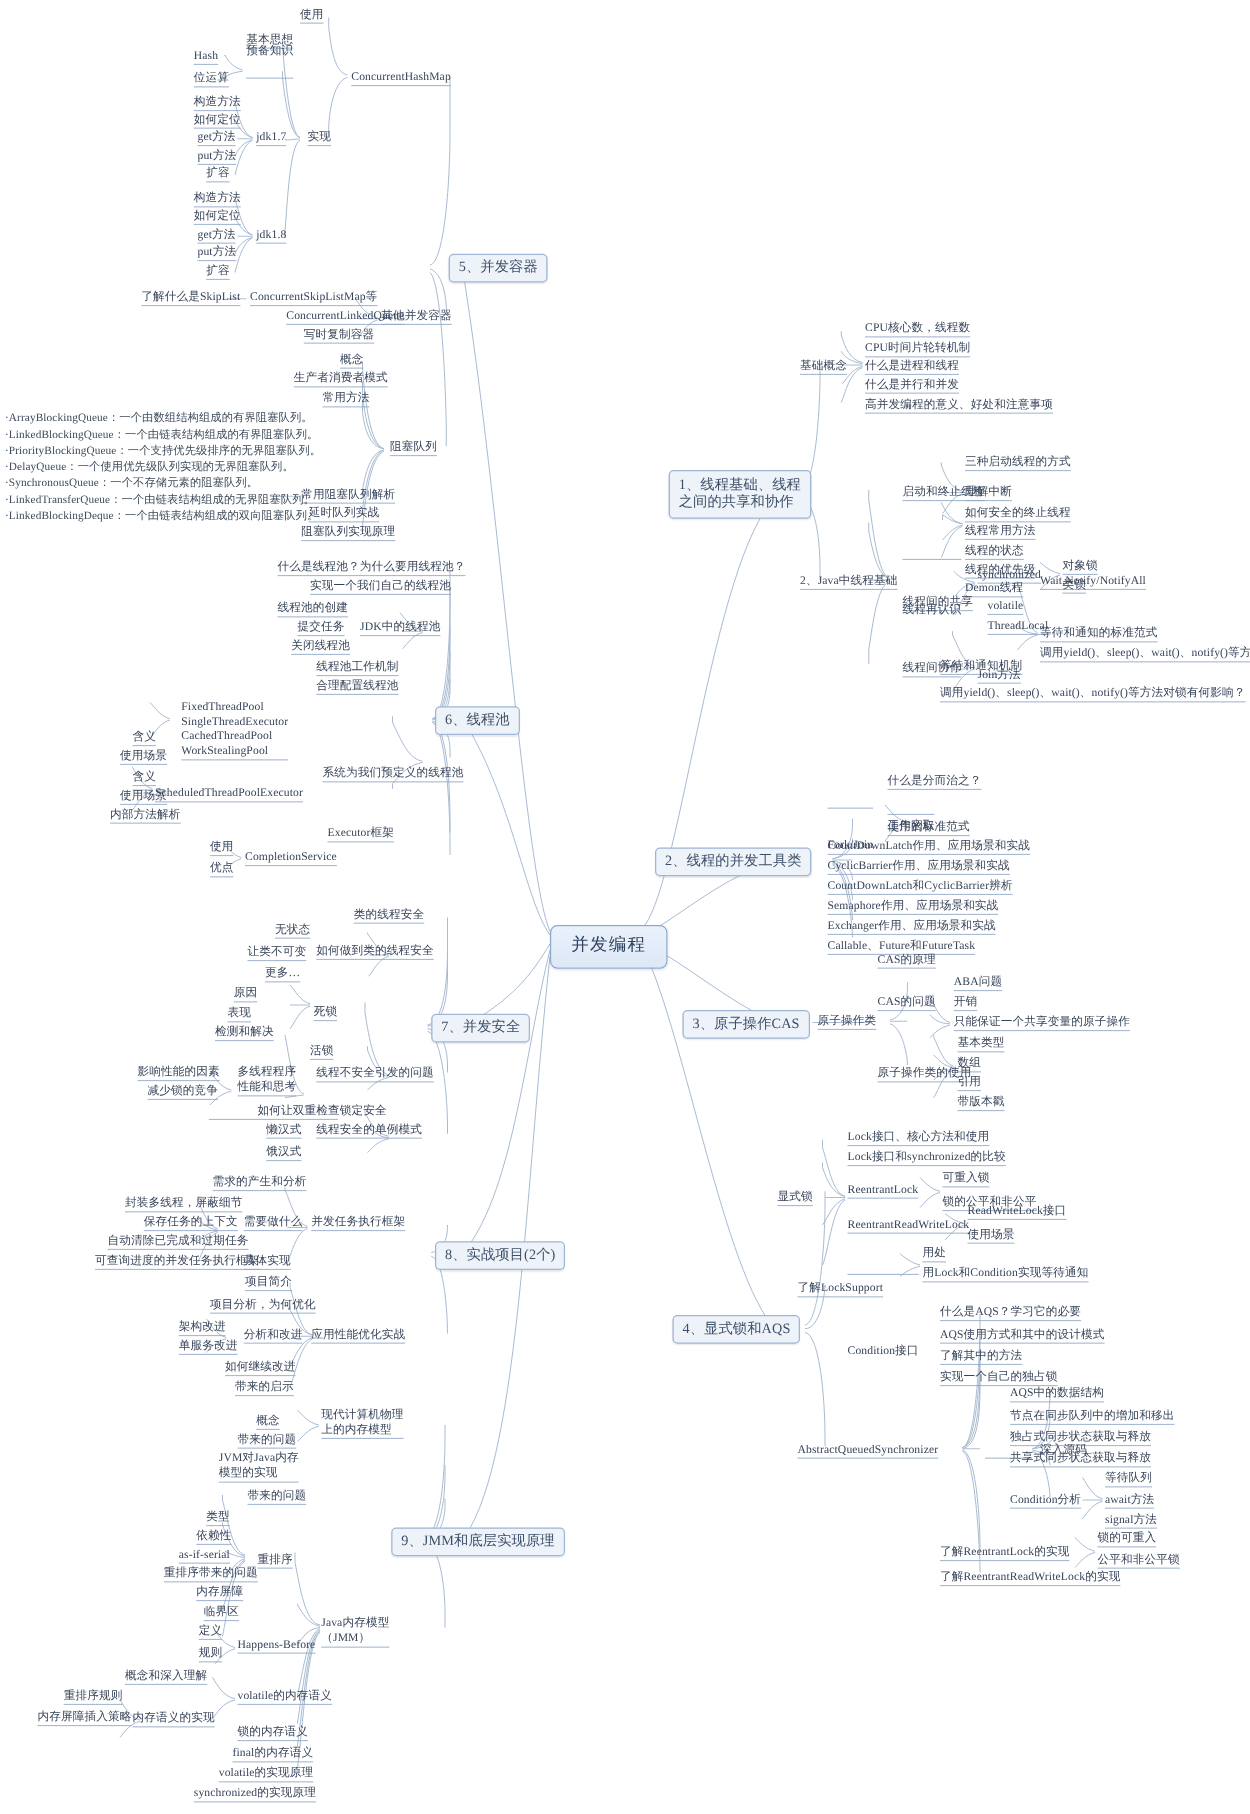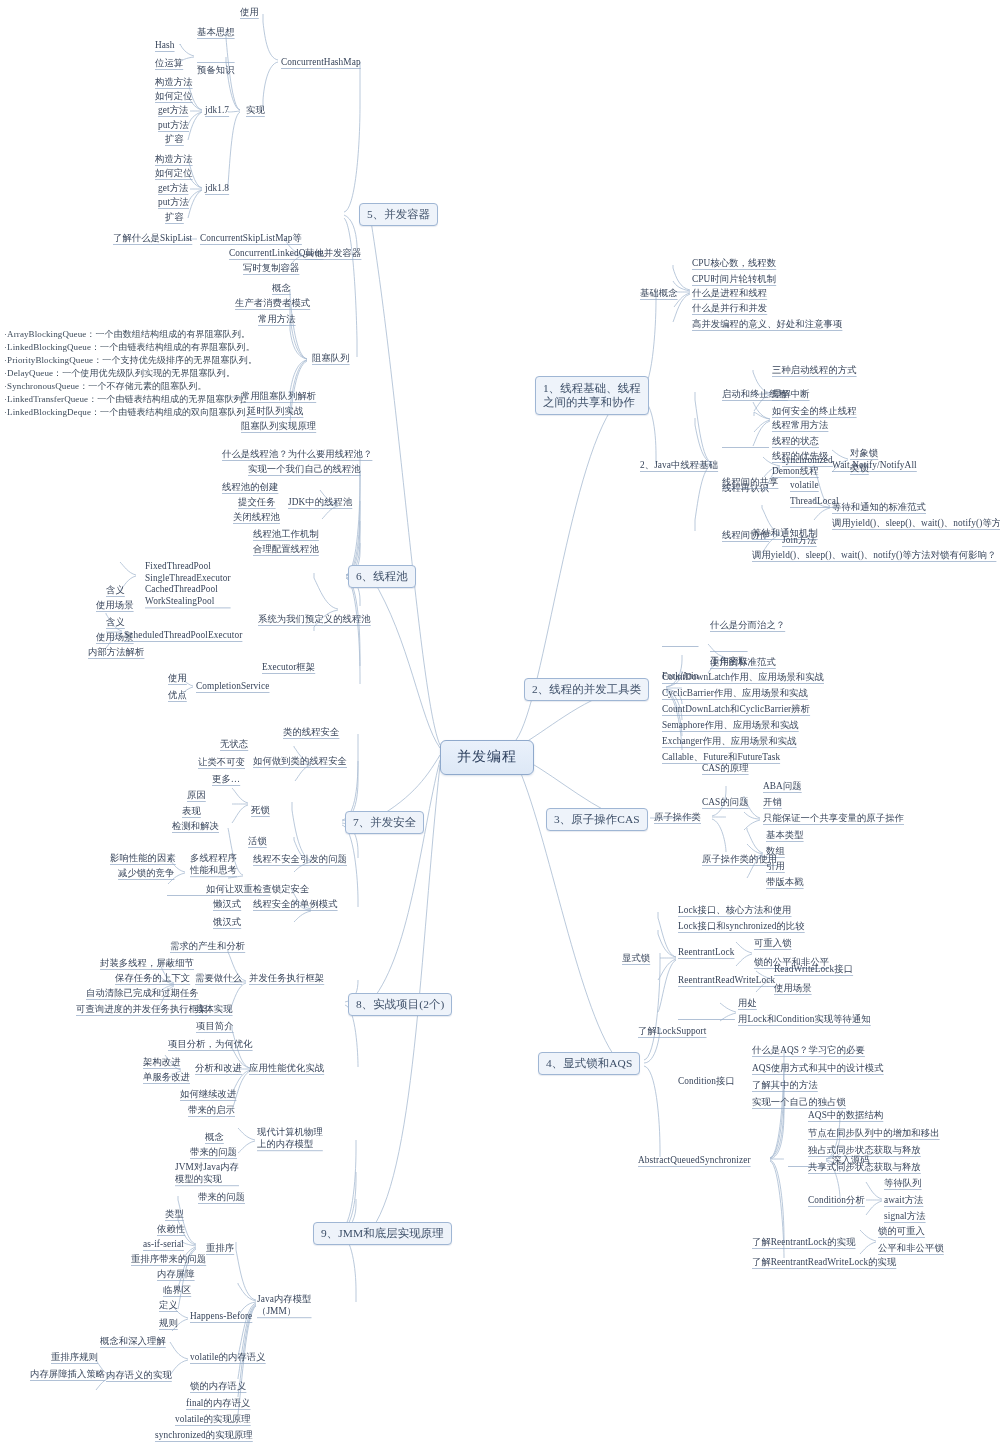--- a/index.html
+++ b/index.html
@@ -502,21 +502,21 @@
         <line x1="878.0" x2="943.8" y1="1254.5" y2="1254.5"></line>
         <line x1="752.0" x2="896.3" y1="1268.5" y2="1268.5"></line>
       </g>
   </svg>
 
   <div class="node center" style="left:440px; top:740px;">并发编程</div>
 
   <div class="node leaf" style="left:240px; top:7px;">使用</div>
   <div class="node leaf" style="left:197px; top:27px;">基本思想</div>
   <div class="node leaf" style="left:155px; top:40px;">Hash</div>
-  <div class="node leaf" style="left:197px; top:65px;">预备知识</div>
+  <div class="node leaf" style="left:197px; top:36px;">预备知识</div>
   <div class="node leaf" style="left:155px; top:58px;">位运算</div>
   <div class="node leaf" style="left:281px; top:57px;">ConcurrentHashMap</div>
   <div class="node leaf" style="left:155px; top:77px;">构造方法</div>
   <div class="node leaf" style="left:155px; top:91px;">如何定位</div>
   <div class="node leaf" style="left:158px; top:105px;">get方法</div>
   <div class="node leaf" style="left:205px; top:105px;">jdk1.7</div>
   <div class="node leaf" style="left:246px; top:105px;">实现</div>
   <div class="node leaf" style="left:158px; top:120px;">put方法</div>
   <div class="node leaf" style="left:165px; top:134px;">扩容</div>
   <div class="node leaf" style="left:155px; top:154px;">构造方法</div>

